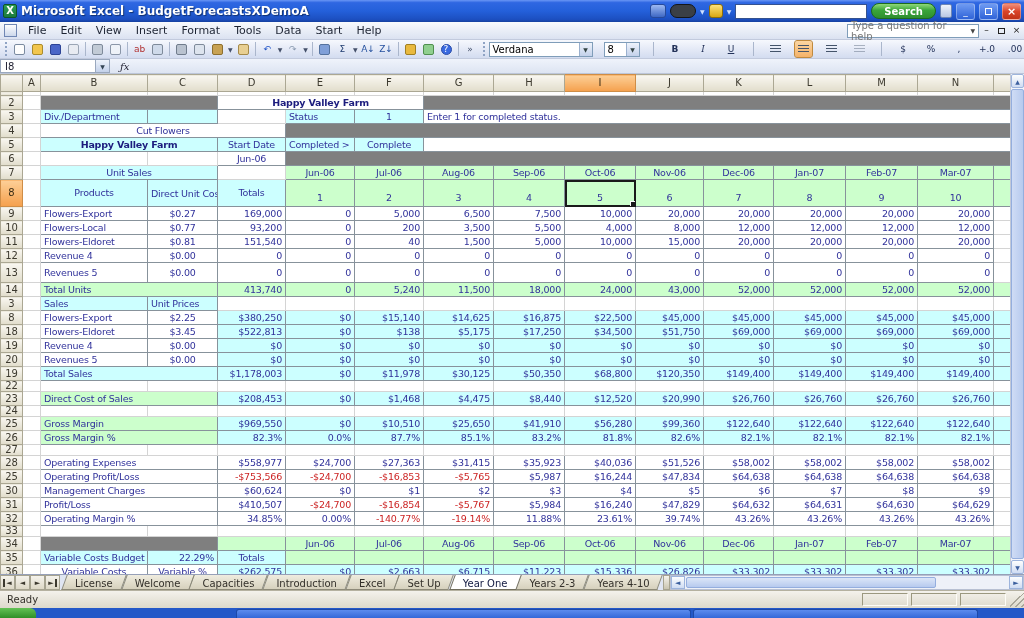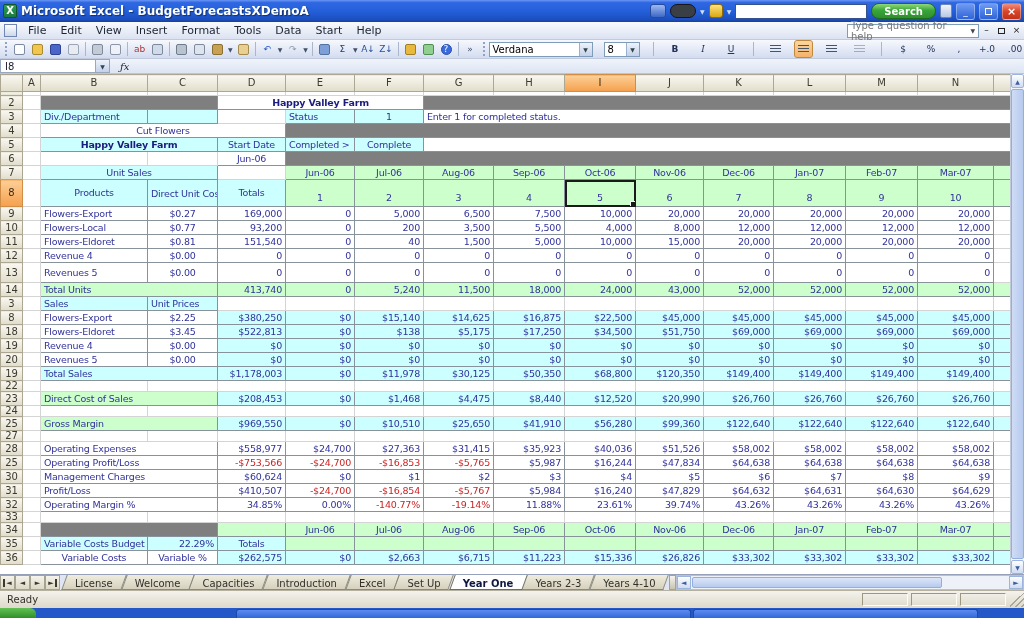--- a/index.html
+++ b/index.html
@@ -105,21 +105,21 @@
   
   .tabbar{height:16px;flex:0 0 16px;display:flex;align-items:stretch;background:#dfe5f2;border-top:1px solid #96a0b8;font-size:10px}
   .tnav{width:15px;display:flex;align-items:center;justify-content:center;background:linear-gradient(#f5f3ec,#ddd8c6);
     border:1px solid #a6a390;color:#3c392e;font-size:7px}
   .tnav .edge{border-left:2px solid #3c392e;padding-left:1px}
   .tnav .edger{border-right:2px solid #3c392e;padding-right:1px}
   .tabs{display:flex;align-items:stretch;padding-left:4px}
   .tab{position:relative;padding:1px 11px 0;color:#33302a;display:flex;align-items:center;white-space:nowrap}
   .tab::before{content:"";position:absolute;inset:0;background:linear-gradient(#efecdf,#d6d1bd);border:1px solid #8d8a78;border-top:none;
     transform:skewX(-20deg);z-index:0}
-  .tab.active{font-weight:bold;color:#101840;z-index:2}
+  .tab.active{font-weight:normal;color:#101840;z-index:2}
   .tab.active::before{background:#ffffff;border-color:#6f6c5c}
   .tab span{position:relative;z-index:1}
   .hsplit{width:7px;background:linear-gradient(#f5f3ec,#c9c4b0);border:1px solid #a6a390;margin-left:2px}
   .hscroll{flex:1;display:flex;align-items:stretch;background:#eef1f8;border:1px solid #b8c0d2}
   .harrow{width:14px;background:linear-gradient(#fdfefe,#cfdcf3);border:1px solid #9db4dc;color:#3b5f9e;font-size:7px;
     display:flex;align-items:center;justify-content:center}
   .hthumb{width:250px;margin:1px;background:linear-gradient(#dbe6f8,#b7caee);border:1px solid #94aede;border-radius:2px}
   .htrack{flex:1}
 
   
@@ -755,20 +755,37 @@
             <td colspan="1" class="cell cy ar bd">$25,650</td>
             <td colspan="1" class="cell cy ar bd">$41,910</td>
             <td colspan="1" class="cell cy ar bd">$56,280</td>
             <td colspan="1" class="cell cy ar bd">$99,360</td>
             <td colspan="1" class="cell cy ar bd">$122,640</td>
             <td colspan="1" class="cell cy ar bd">$122,640</td>
             <td colspan="1" class="cell cy ar bd">$122,640</td>
             <td colspan="1" class="cell cy ar bd">$122,640</td>
             <td colspan="1" class="cell cy bd"></td>
           </tr>
+          <tr style="height:14px">
+            <td class="rhdr">26</td>
+            <td class="cell"></td>
+            <td colspan="2" class="cell gn al bd">Gross Margin %</td>
+            <td colspan="1" class="cell cy ar bd">82.3%</td>
+            <td colspan="1" class="cell cy ar bd">0.0%</td>
+            <td colspan="1" class="cell cy ar bd">87.7%</td>
+            <td colspan="1" class="cell cy ar bd">85.1%</td>
+            <td colspan="1" class="cell cy ar bd">83.2%</td>
+            <td colspan="1" class="cell cy ar bd">81.8%</td>
+            <td colspan="1" class="cell cy ar bd">82.6%</td>
+            <td colspan="1" class="cell cy ar bd">82.1%</td>
+            <td colspan="1" class="cell cy ar bd">82.1%</td>
+            <td colspan="1" class="cell cy ar bd">82.1%</td>
+            <td colspan="1" class="cell cy ar bd">82.1%</td>
+            <td colspan="1" class="cell cy bd"></td>
+          </tr>
           <tr style="height:8px">
             <td class="rhdr">27</td>
             <td class="cell"></td>
             <td class="cell"></td>
             <td class="cell"></td>
             <td class="cell"></td>
             <td class="cell"></td>
             <td class="cell"></td>
             <td class="cell"></td>
             <td class="cell"></td>

